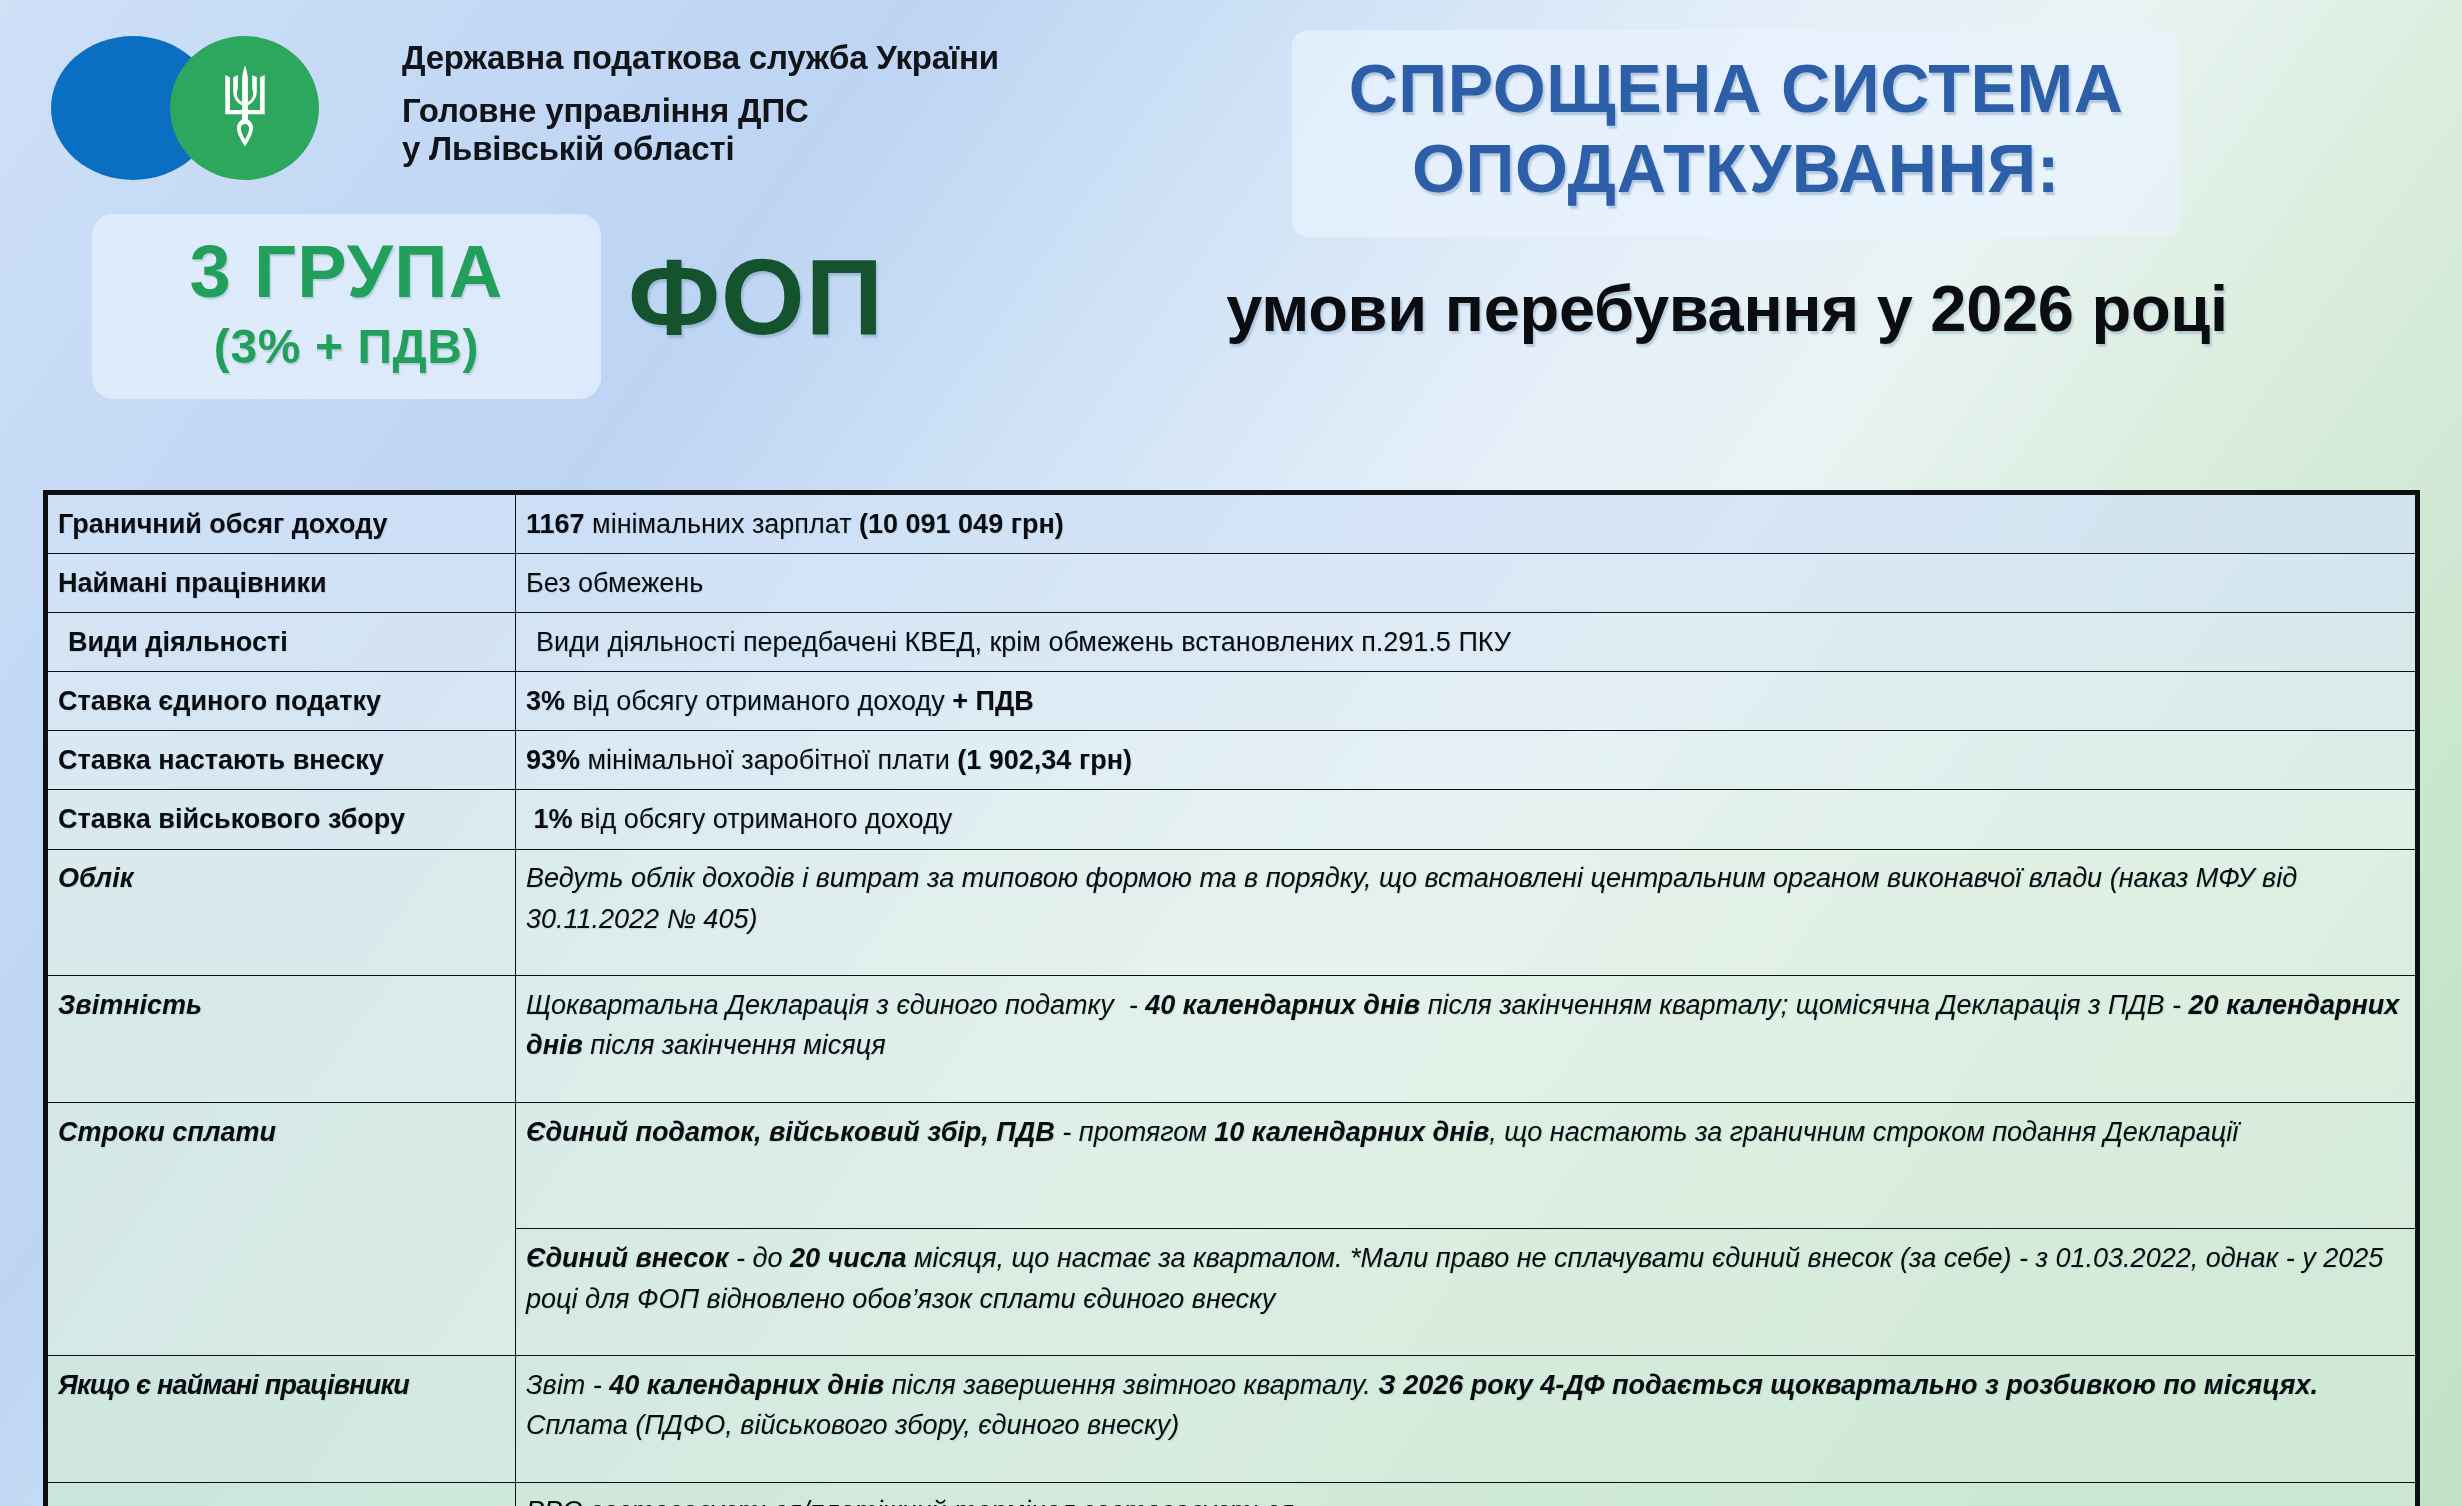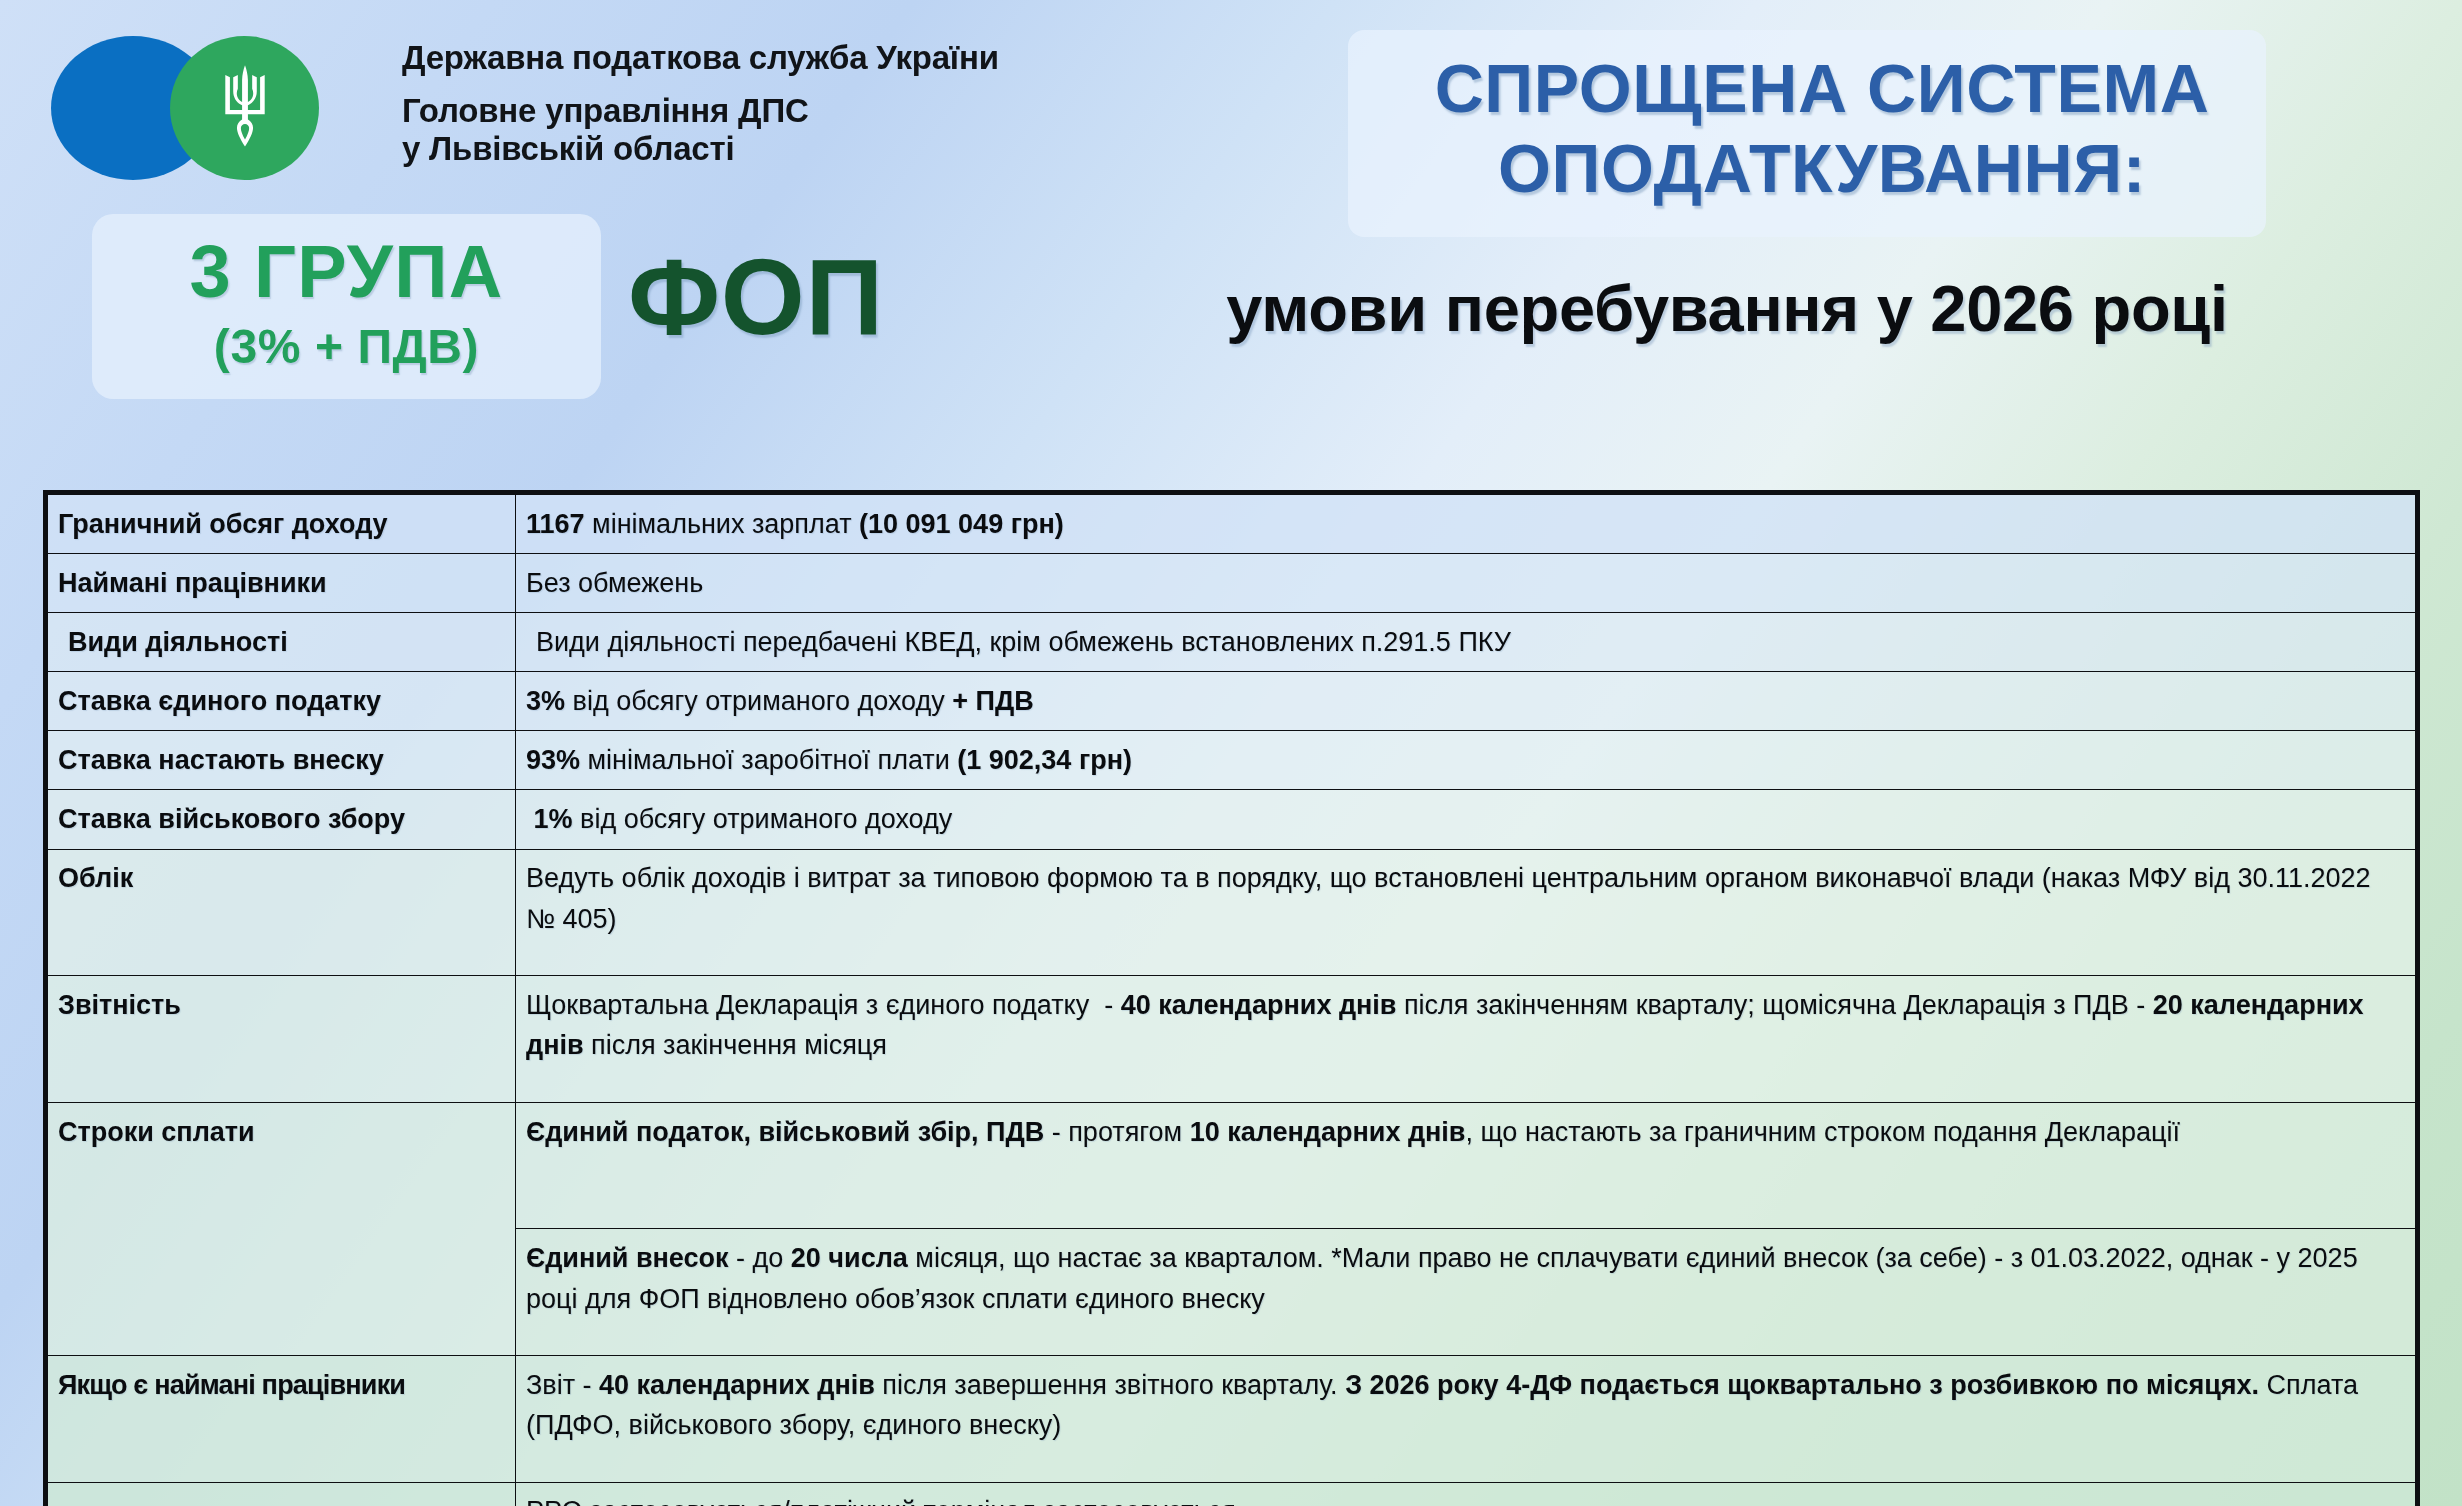--- a/index.html
+++ b/index.html
@@ -118,27 +118,26 @@
     font-weight: bold;
     font-size: 108px;
     line-height: 1;
     letter-spacing: 0.6px;
     text-shadow: 1.9px 2.5px 1.9px rgba(110,145,180,0.4);
   }
 
   
   .title-box {
     position: absolute;
-    left: 1348px;
+    left: 1292px;
     top: 30px;
     width: 888px;
     height: 207px;
     background: rgba(233,242,253,0.72);
     border-radius: 16.3px;
-    padding-left: 30px;
   }
   .title-box .tl {
     display: block;
     text-align: center;
     color: #2c5fa8;
     font-weight: bold;
     font-size: 68px;
     line-height: 1.17;
     letter-spacing: 0.6px;
     text-shadow: 1.9px 2.5px 1.9px rgba(120,150,185,0.45);
@@ -202,21 +201,21 @@
   tr.r3 td { background: rgba(224,237,243,0.70); }
   tr.r4 td { background: rgba(227,240,242,0.70); }
   tr.r5 td { background: rgba(228,241,238,0.70); }
   tr.r6 td { background: rgba(227,241,233,0.72); }
   tr.r7 td { background: rgba(224,240,229,0.74); }
   tr.r8 td { background: rgba(220,238,225,0.76); }
   tr.r9 td { background: rgba(215,236,221,0.78); }
   tr.r10 td { background: rgba(210,234,217,0.80); }
   tr.r11 td { background: rgba(205,232,213,0.82); }
 
-  td.tall2 { height: 108px; }
+  td.tall2 { height: 108px; font-style: italic; }
   td.label-tight { letter-spacing: -0.8px; }
 </style>
 </head>
 <body>
 
 <div class="header">
 
   <div class="logo-wrap">
     <div class="logo-ellipse-blue"></div>
     <div class="logo-ellipse-green">

